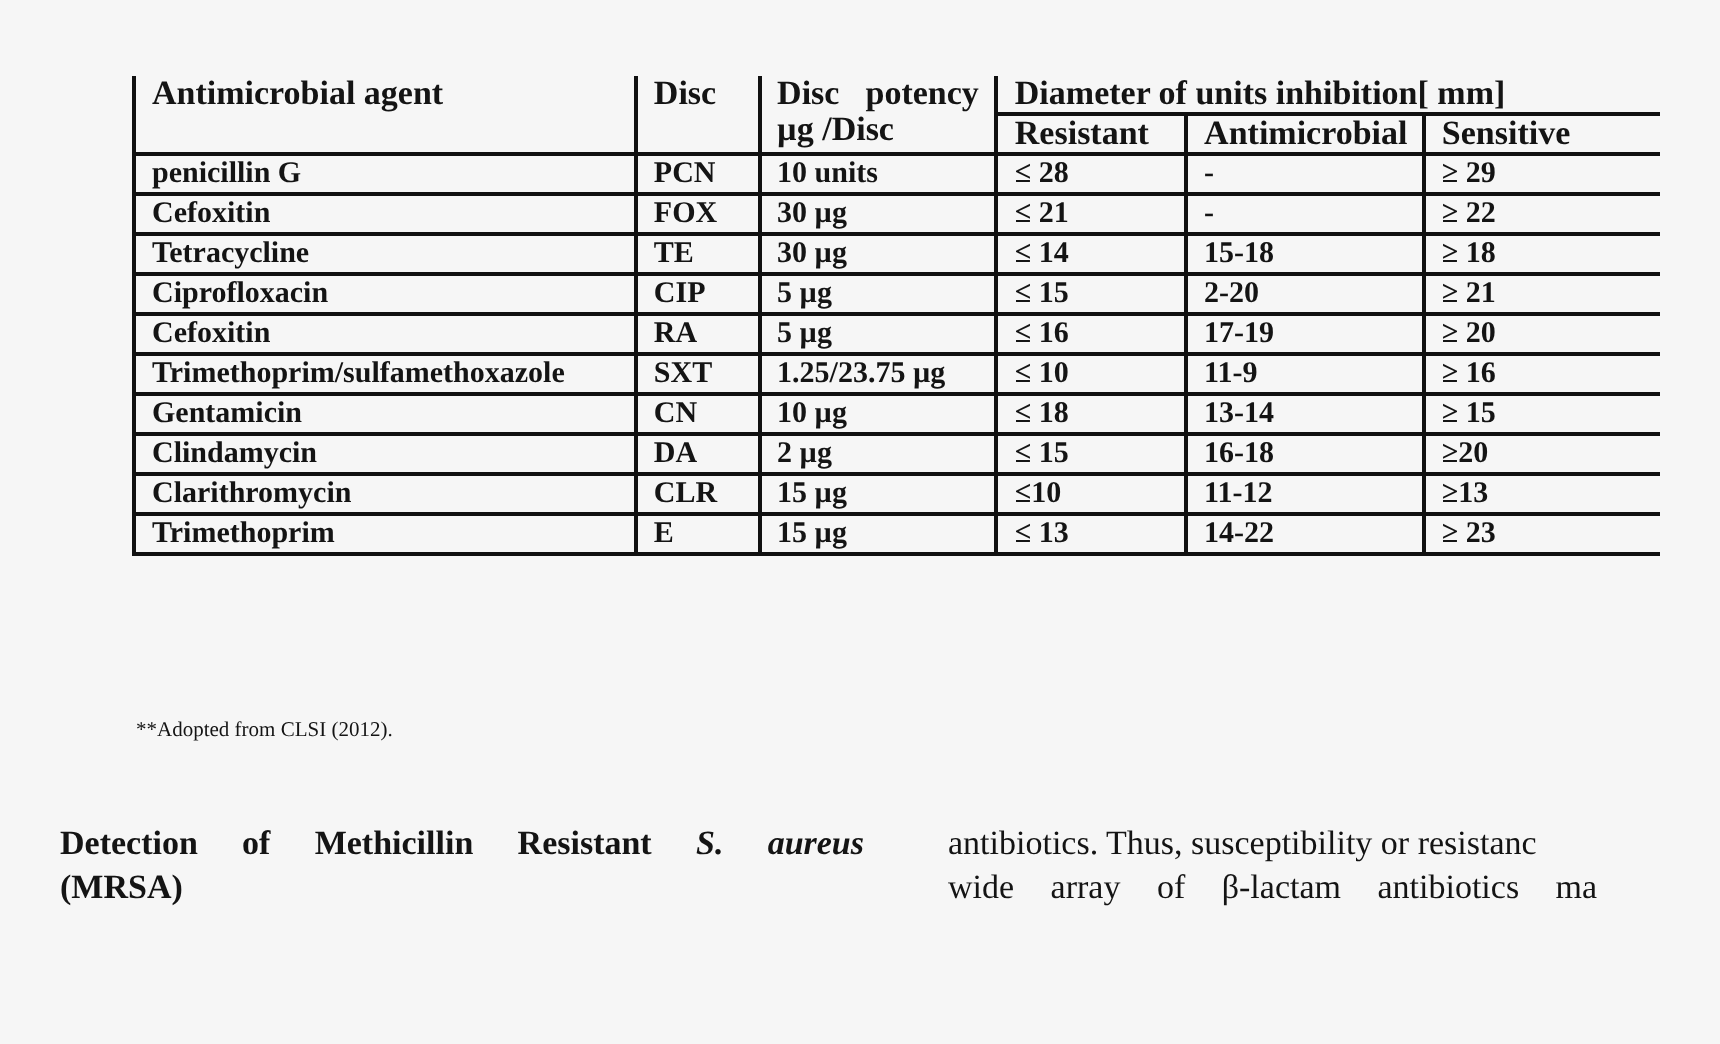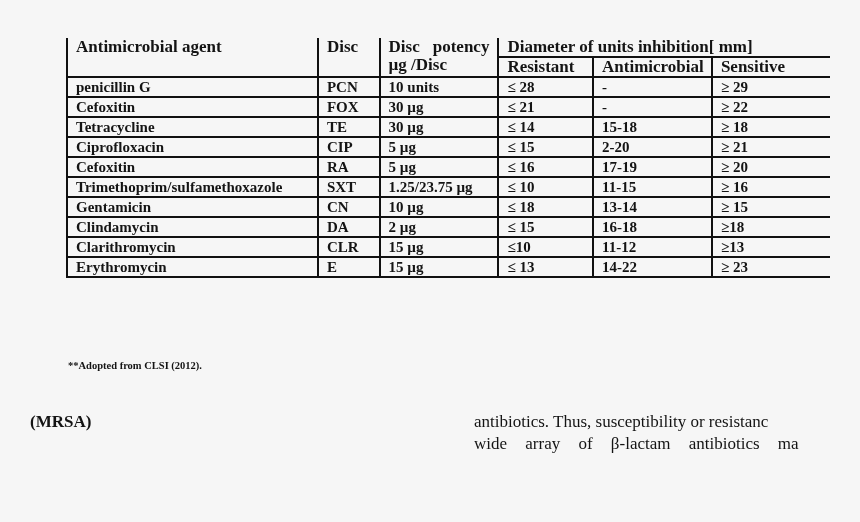--- a/index.html
+++ b/index.html
@@ -43,21 +43,21 @@
     tbody td { padding-top: 1px; font-weight: bold; }
     .col-agent { width: 228px; }
     .col-code { width: 56px; }
     .col-disc { width: 108px; }
     .col-res { width: 86px; }
     .col-int { width: 108px; }
     .col-sen { width: 130px; }
 
     .footnote {
       position: absolute; left: 68px; top: 360px;
-      font-size: 10.5px; font-weight: bold;
+      font-size: 10.5px; font-weight: normal;
     }
     .section-heading {
       position: absolute; left: 30px; top: 411px; width: 402px;
       font-size: 17px; font-weight: bold; line-height: 22px;
       text-align: justify; text-align-last: left;
     }
     .section-heading .justify-line { display: block; text-align: justify; text-align-last: justify; }
     .body-text {
       position: absolute; left: 474px; top: 411px;
       width: 420px;
@@ -134,61 +134,62 @@
         <td>5 µg</td>
         <td>≤ 16</td>
         <td>17-19</td>
         <td>≥ 20</td>
       </tr>
       <tr>
         <td>Trimethoprim/sulfamethoxazole</td>
         <td>SXT</td>
         <td>1.25/23.75 µg</td>
         <td>≤ 10</td>
-        <td>11-15</td>
+        <td>11-9</td>
         <td>≥ 16</td>
       </tr>
       <tr>
         <td>Gentamicin</td>
         <td>CN</td>
         <td>10 µg</td>
         <td>≤ 18</td>
         <td>13-14</td>
         <td class="right" style="padding-right:28px">≥ 15</td>
       </tr>
       <tr>
         <td>Clindamycin</td>
         <td>DA</td>
         <td>2 µg</td>
         <td>≤ 15</td>
         <td>16-18</td>
-        <td>≥18</td>
+        <td>≥20</td>
       </tr>
       <tr>
         <td>Clarithromycin</td>
         <td>CLR</td>
         <td>15 µg</td>
         <td>≤10</td>
         <td>11-12</td>
         <td>≥13</td>
       </tr>
       <tr>
-        <td>Erythromycin</td>
+        <td>Trimethoprim</td>
         <td>E</td>
         <td>15 µg</td>
         <td>≤ 13</td>
         <td>14-22</td>
         <td>≥ 23</td>
       </tr>
     </tbody>
   </table>
 </div>
 
 <div class="footnote">**Adopted from CLSI (2012).</div>
 
 <div class="section-heading">
+  <span class="justify-line"><span>Detection of Methicillin Resistant </span><i>S. aureus</i></span>
   <span>(MRSA)</span>
 </div>
 
 <div class="body-text">
   <div>antibiotics. Thus, susceptibility or resistanc</div>
   <div class="line2">wide array of β-lactam antibiotics ma</div>
 </div>
 
 </body></html>

